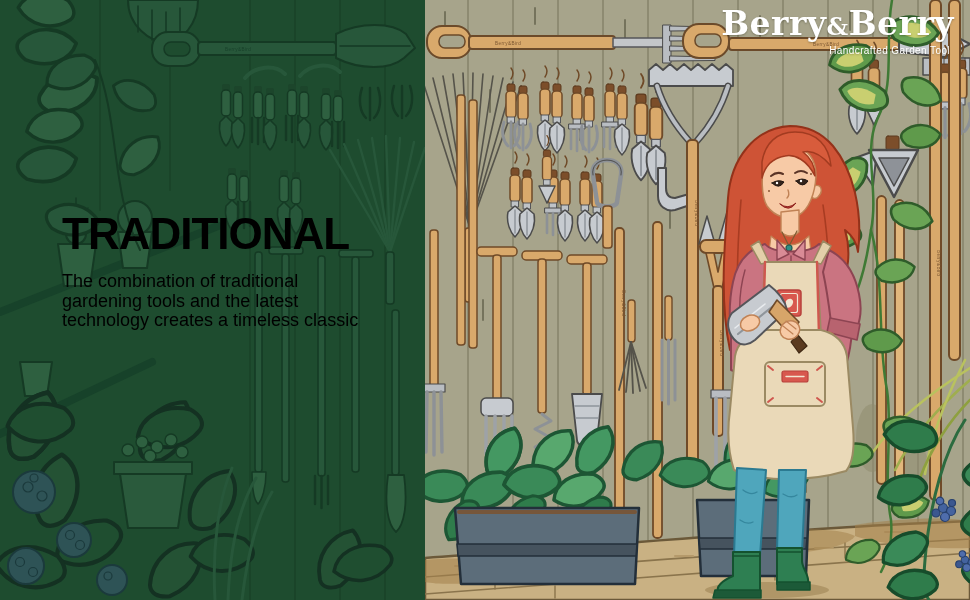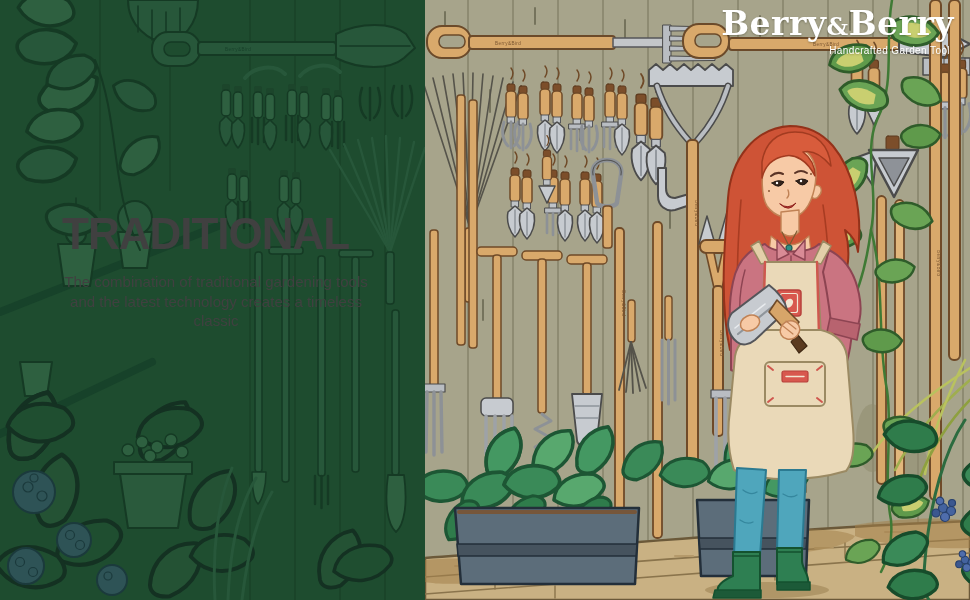--- a/index.html
+++ b/index.html
@@ -4,22 +4,22 @@
 <style>
   html,body{margin:0;padding:0;background:#222;}
   .stage{position:relative;width:970px;height:600px;overflow:hidden;background:#a7a48b;
          font-family:"Liberation Sans",sans-serif;}
   .stage svg{display:block;position:absolute;top:0;}
   svg *{stroke-linecap:round;stroke-linejoin:round;}
   #leftPanel{left:0;}
   #rightPanel{left:425px;}
   .copy{position:absolute;left:62px;top:210px;width:340px;color:#fff;z-index:5;}
   .title{margin:0;font-family:"Liberation Sans",sans-serif;font-weight:bold;
-         font-size:44px;line-height:48px;letter-spacing:-1px;color:#404040;}
-  .desc{margin:14px 0 0 0;font-size:15px;line-height:19.5px;width:308px;color:#404040;text-align:center;}
+         font-size:44px;line-height:48px;letter-spacing:-1px;color:#000000;}
+  .desc{margin:14px 0 0 0;font-size:18px;line-height:19.5px;width:308px;color:#000000;}
   .logo{position:absolute;top:6px;right:16px;text-align:right;color:#fff;z-index:6;
         text-shadow:0 1px 2px rgba(40,40,20,.35);}
   .logo-text{font-family:"DejaVu Serif","Liberation Serif",serif;font-weight:bold;
              font-size:33px;line-height:36px;letter-spacing:.5px;}
   .logo-text .amp{font-size:24px;}
   .tagline{font-size:10px;letter-spacing:.4px;margin-top:0;margin-right:4px;}
   .eng{font-family:"Liberation Sans",sans-serif;font-size:4.6px;fill:#7a5530;letter-spacing:.4px;}
   .engg{font-family:"Liberation Sans",sans-serif;font-size:4.6px;fill:#17402a;letter-spacing:.4px;}
 </style>
 </head>

